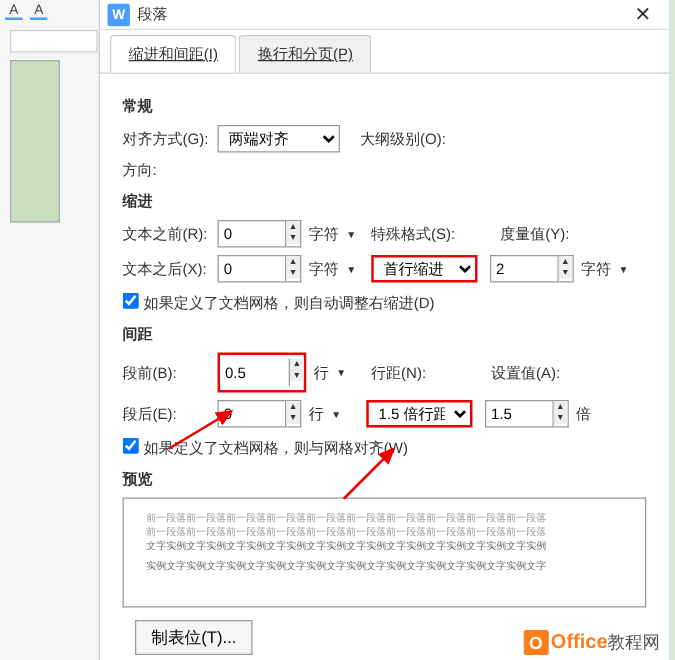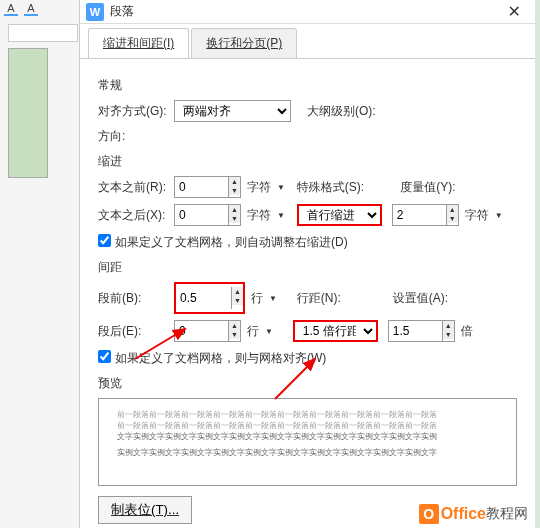--- a/index.html
+++ b/index.html
@@ -8,39 +8,39 @@
 .titlebar { position: absolute; left: 80px; top: 0; right: 5px; height: 24px; background: #fff; display: flex; align-items: center; padding: 0 6px; border-bottom: 1px solid #ddd; }
 .title-close { margin-left: auto; font-size: 16px; cursor: pointer; padding: 0 8px; }
 .ruler-area { position: absolute; left: 0; top: 0; width: 80px; height: 528px; background: #f5f5f5; border-right: 1px solid #ccc; }
 .ruler-top { position: absolute; left: 8px; top: 24px; width: 70px; height: 18px; background: #fff; border: 1px solid #ccc; }
 .doc-bg { position: absolute; left: 8px; top: 48px; width: 40px; height: 130px; background: #c8e0c0; border: 1px solid #aaa; }
 .dialog { position: absolute; left: 80px; top: 24px; right: 5px; bottom: 0; background: #fff; }
 .tabs { display: flex; border-bottom: 1px solid #ccc; padding: 4px 8px 0; }
 .tab { padding: 6px 14px; border: 1px solid #ccc; border-bottom: none; background: #fff; margin-right: 2px; border-radius: 3px 3px 0 0; cursor: pointer; text-decoration: underline; }
 .tab.inactive { background: #f0f0f0; }
 .body { padding: 10px 18px; }
-.section-title { font-weight: normal; margin: 8px 0 6px; }
+.section-title { font-weight: bold; margin: 8px 0 6px; }
 .row { display: flex; align-items: center; margin: 6px 0; gap: 6px; }
 .label { min-width: 70px; }
 .label2 { min-width: 60px; }
 select, input[type=text] { border: 1px solid #999; height: 22px; padding: 0 4px; font-size: 12px; }
-.combo { width: 117px; background: #fff; }
+.combo { width: 98px; background: #fff; }
 .spinner { width: 55px; }
 .spin-wrap { position: relative; display: inline-flex; align-items: center; }
 .spin-btns { display: flex; flex-direction: column; border: 1px solid #999; border-left: none; height: 22px; }
 .spin-btns span { font-size: 7px; line-height: 1; padding: 1px 2px; cursor: pointer; background: #eee; }
 .radio-group { display: flex; gap: 18px; }
 .radio-opt { display: flex; align-items: center; gap: 4px; }
 input[type=radio], input[type=checkbox] { margin: 0; }
 .checked-radio { accent-color: #000; }
 .cb-row { display: flex; align-items: flex-start; gap: 4px; margin: 8px 0; }
 .hl-red { border: 2px solid #e00 !important; }
 .preview-box { border: 1px solid #999; height: 88px; margin-top: 6px; padding: 10px 18px; font-size: 8px; color: #999; line-height: 1.4; overflow: hidden; }
 .preview-line { white-space: nowrap; }
-.footer { position: absolute; bottom: 4px; left: 18px; right: 18px; display: flex; align-items: center; text-decoration: underline; }
+.footer { position: absolute; bottom: 4px; left: 28px; right: 18px; display: flex; align-items: center; }
 .btn { border: 1px solid #999; background: #f5f5f5; padding: 4px 12px; cursor: pointer; }
 .watermark { position: absolute; right: 6px; bottom: 2px; display: flex; align-items: center; background: rgba(255,255,255,0.9); padding: 2px 6px; z-index: 50; }
 .wm-o { width: 20px; height: 20px; background: #ff7d1a; color: #fff; display: flex; align-items: center; justify-content: center; font-weight: bold; border-radius: 2px; margin-right: 2px; font-size: 14px; }
 .wm-text1 { color: #ff7d1a; font-size: 16px; font-weight: bold; }
 .wm-text2 { color: #555; font-size: 14px; }
 .toolbar-icons { position: absolute; left: 4px; top: 2px; display: flex; gap: 6px; align-items: center; }
 .tb-icon { width: 14px; height: 14px; border-bottom: 2px solid #4a9eff; font-size: 11px; color: #444; text-align: center; }
 svg.arrow-svg { position: absolute; pointer-events: none; z-index: 20; }
 </style>
 </head>

